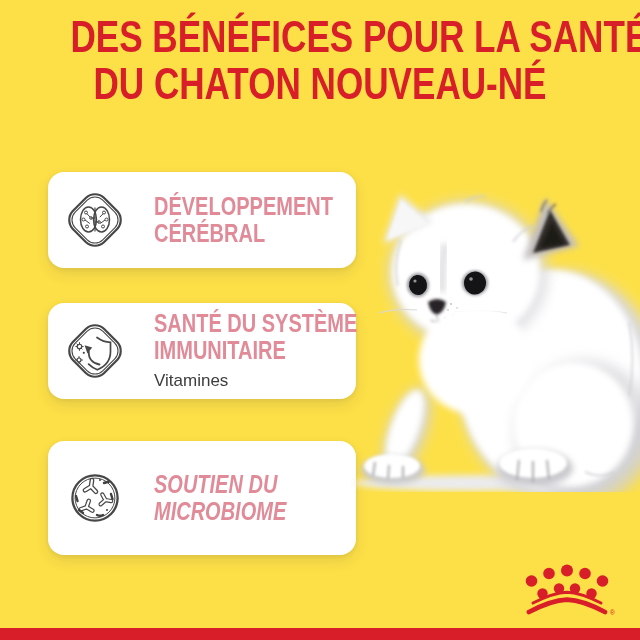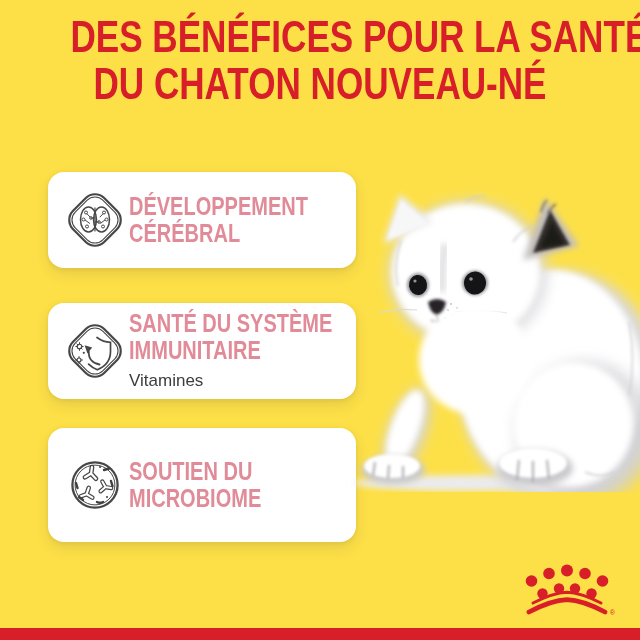--- a/index.html
+++ b/index.html
@@ -18,23 +18,23 @@
   }
 
   
   .card {
     position:absolute; left:48px; width:308px; background:#fff; border-radius:16px;
     box-shadow:0 6px 14px rgba(40,40,60,.11), 0 1px 4px rgba(40,40,60,.07);
     display:flex; align-items:center;
   }
   .card1 { top:172px; height:96px; }
   .card2 { top:303px; height:96px; }
-  .card3 { top:428px; height:114px; }
+  .card3 { top:441px; height:114px;font-style:italic; }
   .icon-box { width:64px; height:64px; margin-left:15px; flex:0 0 auto; }
-  .text-col { margin-left:2px; }
+  .text-col { margin-left:27px; }
   .benefit-title {
     color:#e18b98; font-weight:bold; font-size:25px; line-height:1.08;
     transform:scaleX(.8); transform-origin:0 50%; white-space:nowrap;
   }
   .benefit-sub {
     color:#3d3d3d; font-size:17px; line-height:1.28; margin-top:6px; max-width:230px;
   }
 
   
   .kitten { position:absolute; left:345px; top:182px; width:295px; height:310px; }

